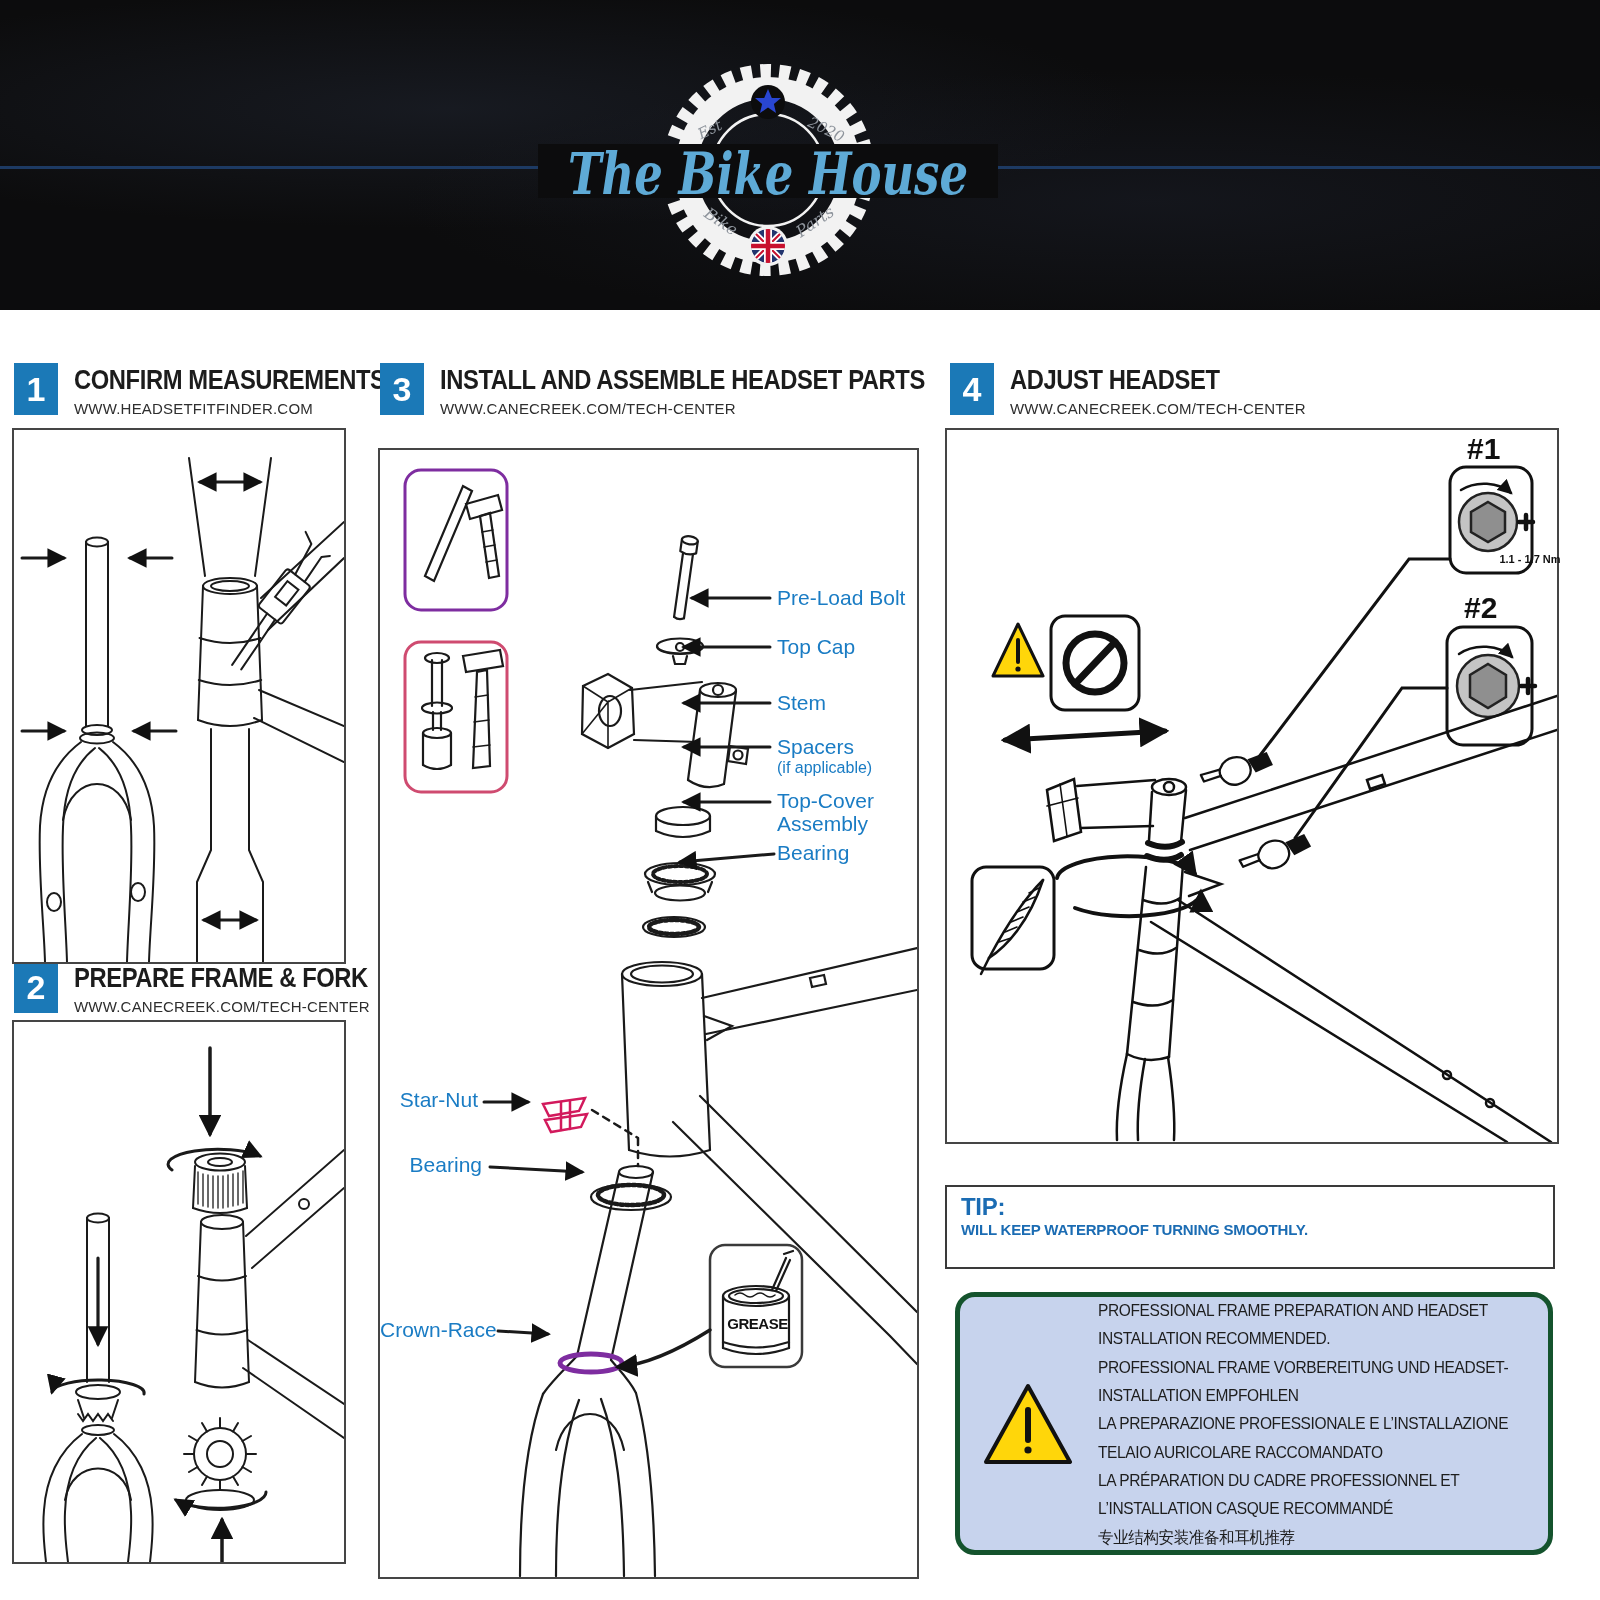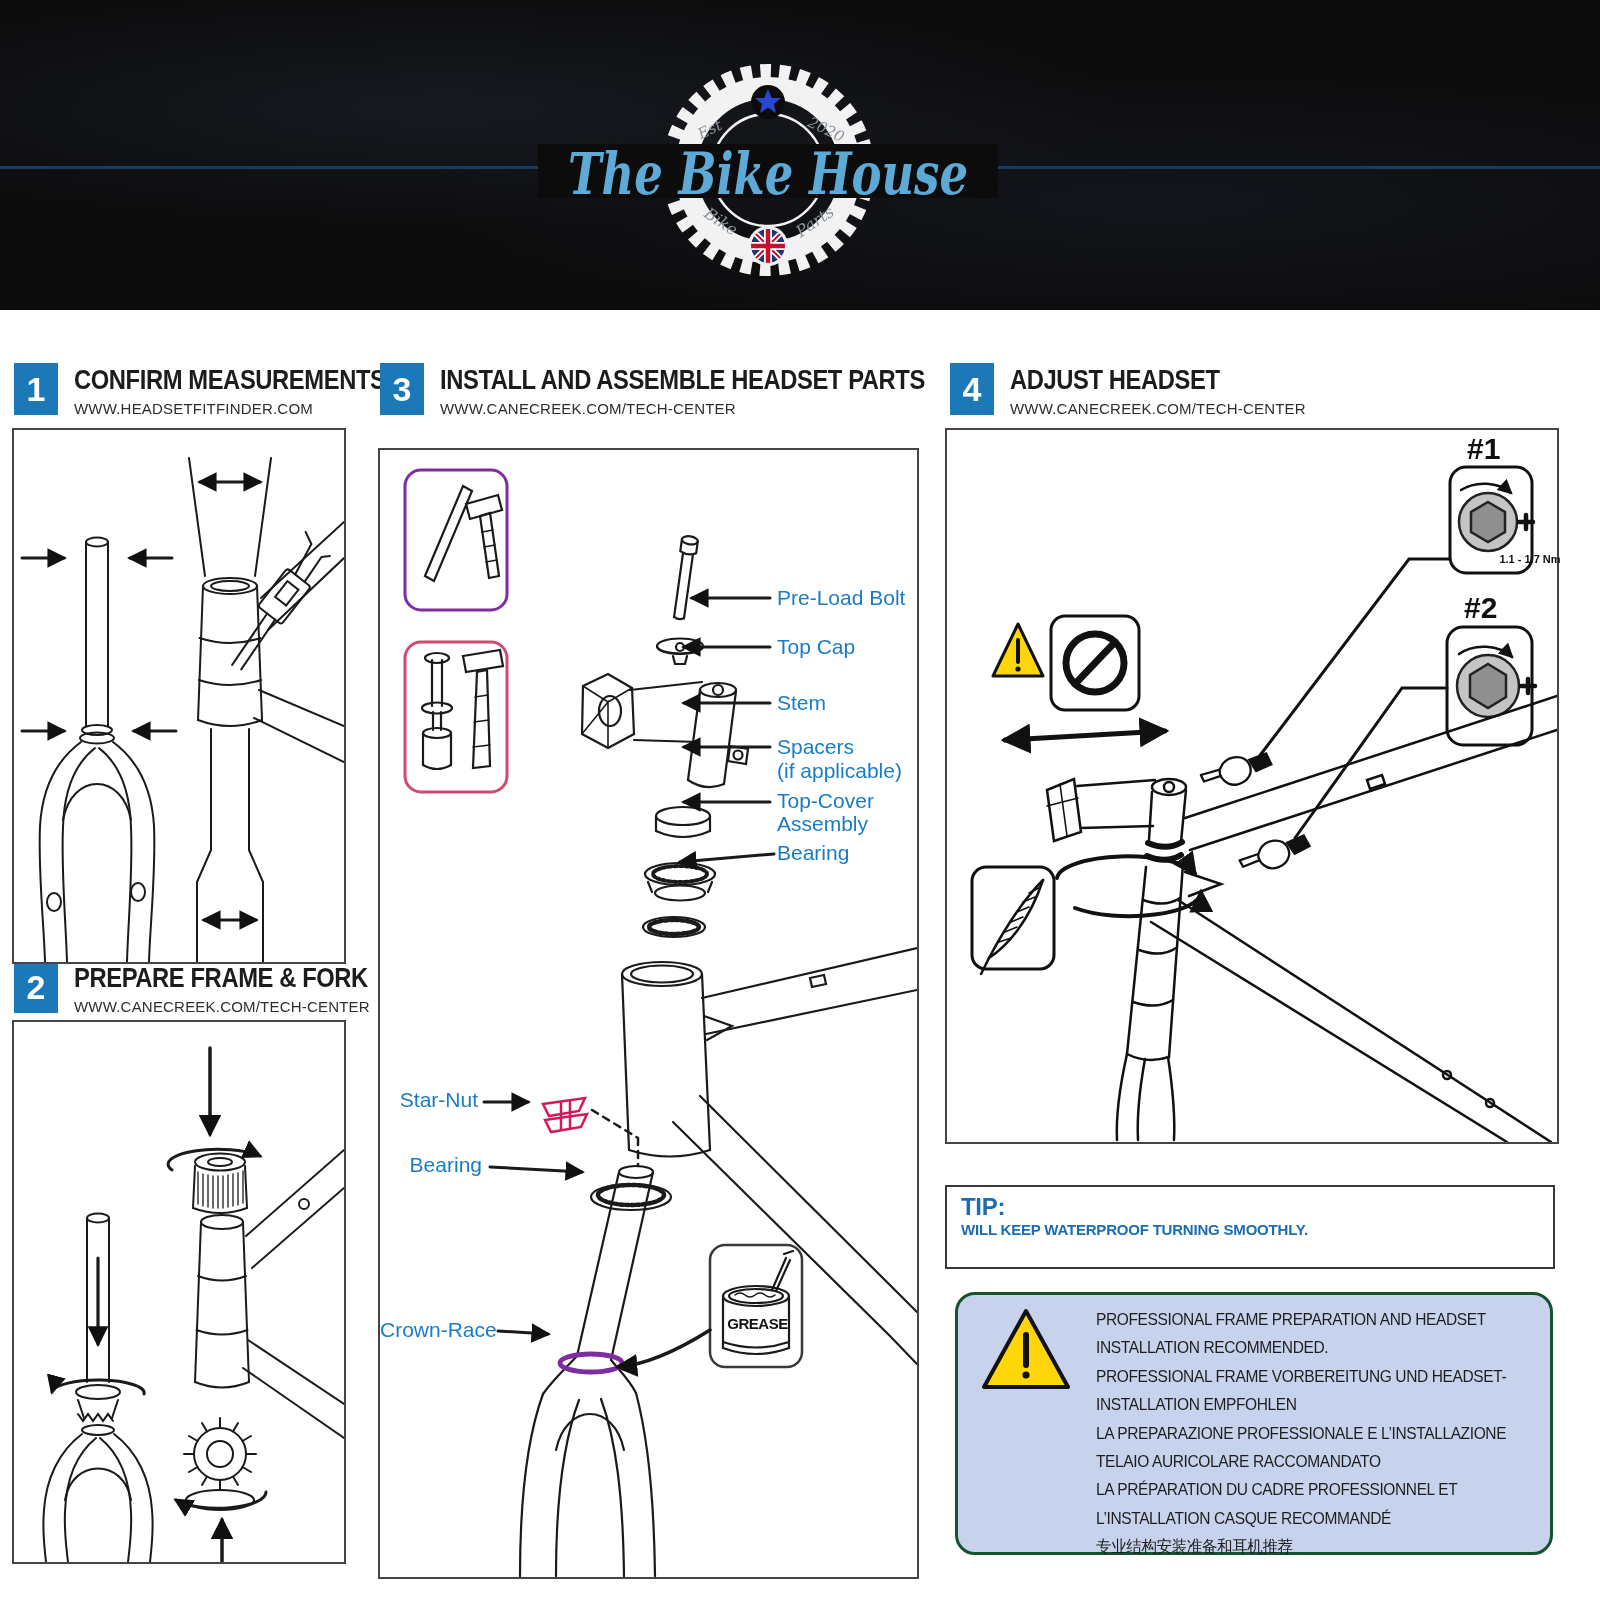--- a/index.html
+++ b/index.html
@@ -18,35 +18,35 @@
   .headtxt{margin-left:16px;padding-top:2px;}
   .sec-title{font:700 28px/1.05 "Liberation Sans",sans-serif;color:#1c1c1c;letter-spacing:-.5px;
              transform:scaleX(.85);transform-origin:left top;white-space:nowrap;}
   .sec-url{font:400 15px/1 "Liberation Sans",sans-serif;color:#2e2e2e;margin-top:7px;
            letter-spacing:.2px;white-space:nowrap;}
   
   .panel{position:absolute;border:2px solid #454545;background:#fff;}
   .panel svg{position:absolute;left:0;top:0;}
   
   .plabel{position:absolute;color:#1a7cc4;font:400 21px/1.1 "Liberation Sans",sans-serif;white-space:nowrap;}
-  .plabel.small{font-size:21px;}
+  .plabel.small{font-size:16px;}
   .plabel.right-anchor{text-align:right;}
   .grease-label{position:absolute;color:#121212;font:700 15px/1 "Liberation Sans",sans-serif;
                 text-align:center;letter-spacing:-.5px;}
   .hash-label{position:absolute;color:#111;font:700 30px/1 "Liberation Sans",sans-serif;}
   .torque-label{position:absolute;color:#111;font:700 11px/1 "Liberation Sans",sans-serif;text-align:center;padding-left:39px;}
   
   #tipbox{position:absolute;left:945px;top:1185px;width:610px;height:84px;border:2px solid #3a3a3a;
           box-sizing:border-box;padding:8px 12px 0 14px;background:#fff;}
   #tip-heading{color:#1b6cb3;font:700 24px/1 "Liberation Sans",sans-serif;letter-spacing:-.3px;}
   .tip-line{color:#1b6cb3;font:700 15px/1.5 "Liberation Sans",sans-serif;letter-spacing:-.2px;}
   
   #warnbox{position:absolute;left:955px;top:1292px;width:598px;height:263px;background:#c7d3ed;
-           border:3px solid #14532d;border-radius:20px;box-sizing:border-box;
-           display:flex;align-items:flex-start;padding:10px 10px 10px 22px;}
+           border:5px solid #14532d;border-radius:20px;box-sizing:border-box;
+           display:flex;align-items:center;padding:10px 10px 10px 22px;}
   #warn-tri{flex:0 0 auto;margin-right:24px;}
   #warn-text{flex:1;}
   .warn-line{color:#1d1d1d;font:400 16.5px/1.72 "Liberation Sans",sans-serif;letter-spacing:-.4px;
              white-space:nowrap;transform:scaleX(.94);transform-origin:left center;}
 </style>
 </head>
 <body>
 
 <div id="page">
 

